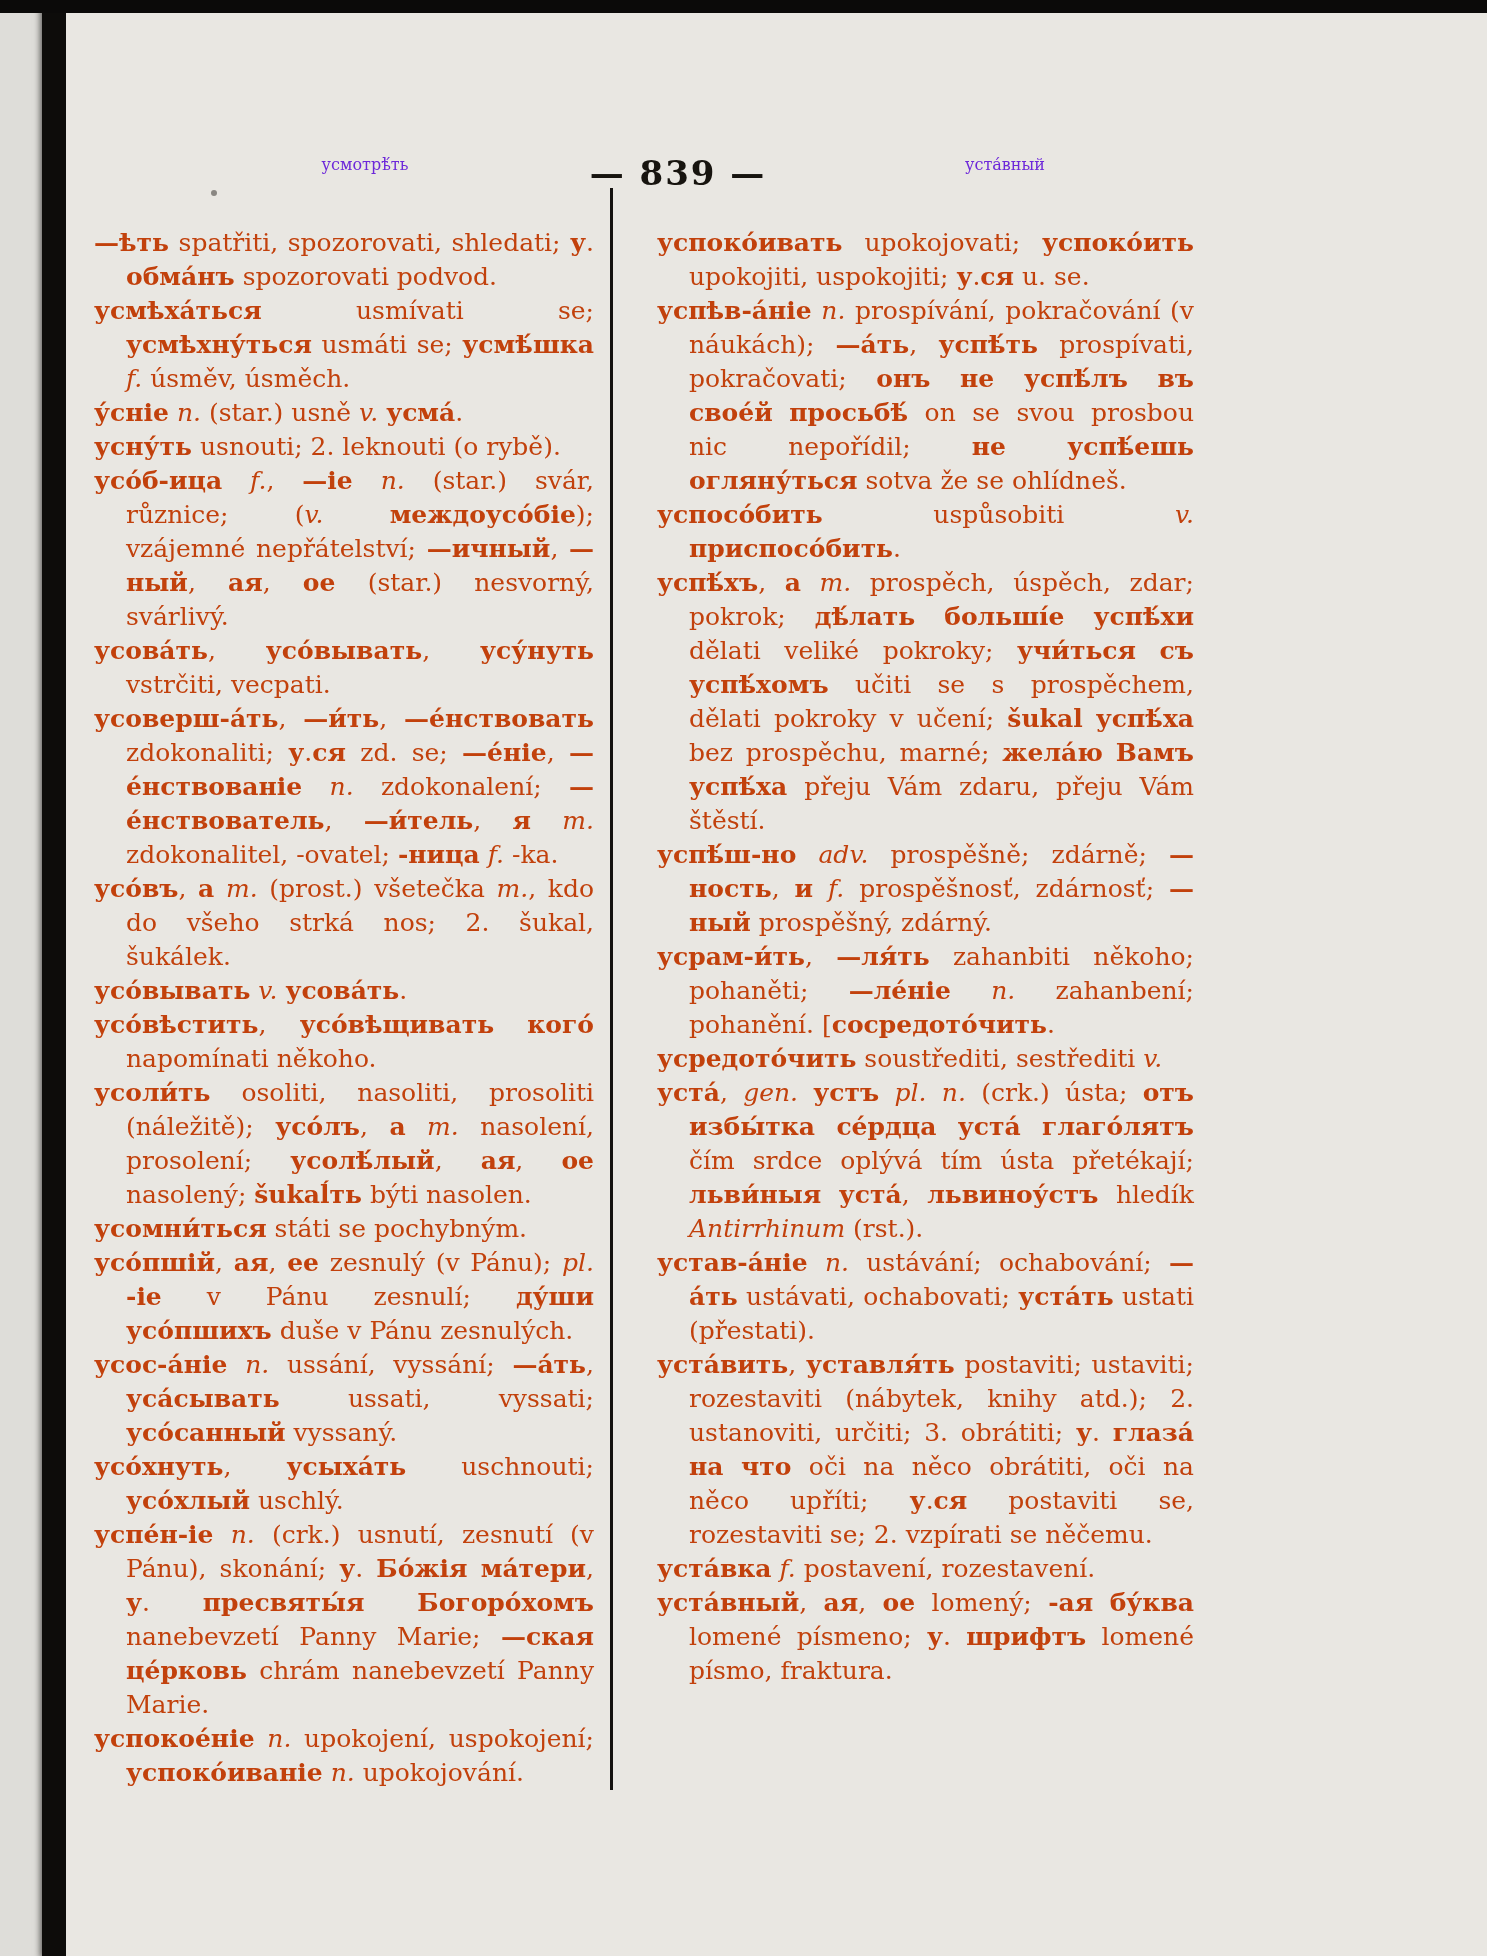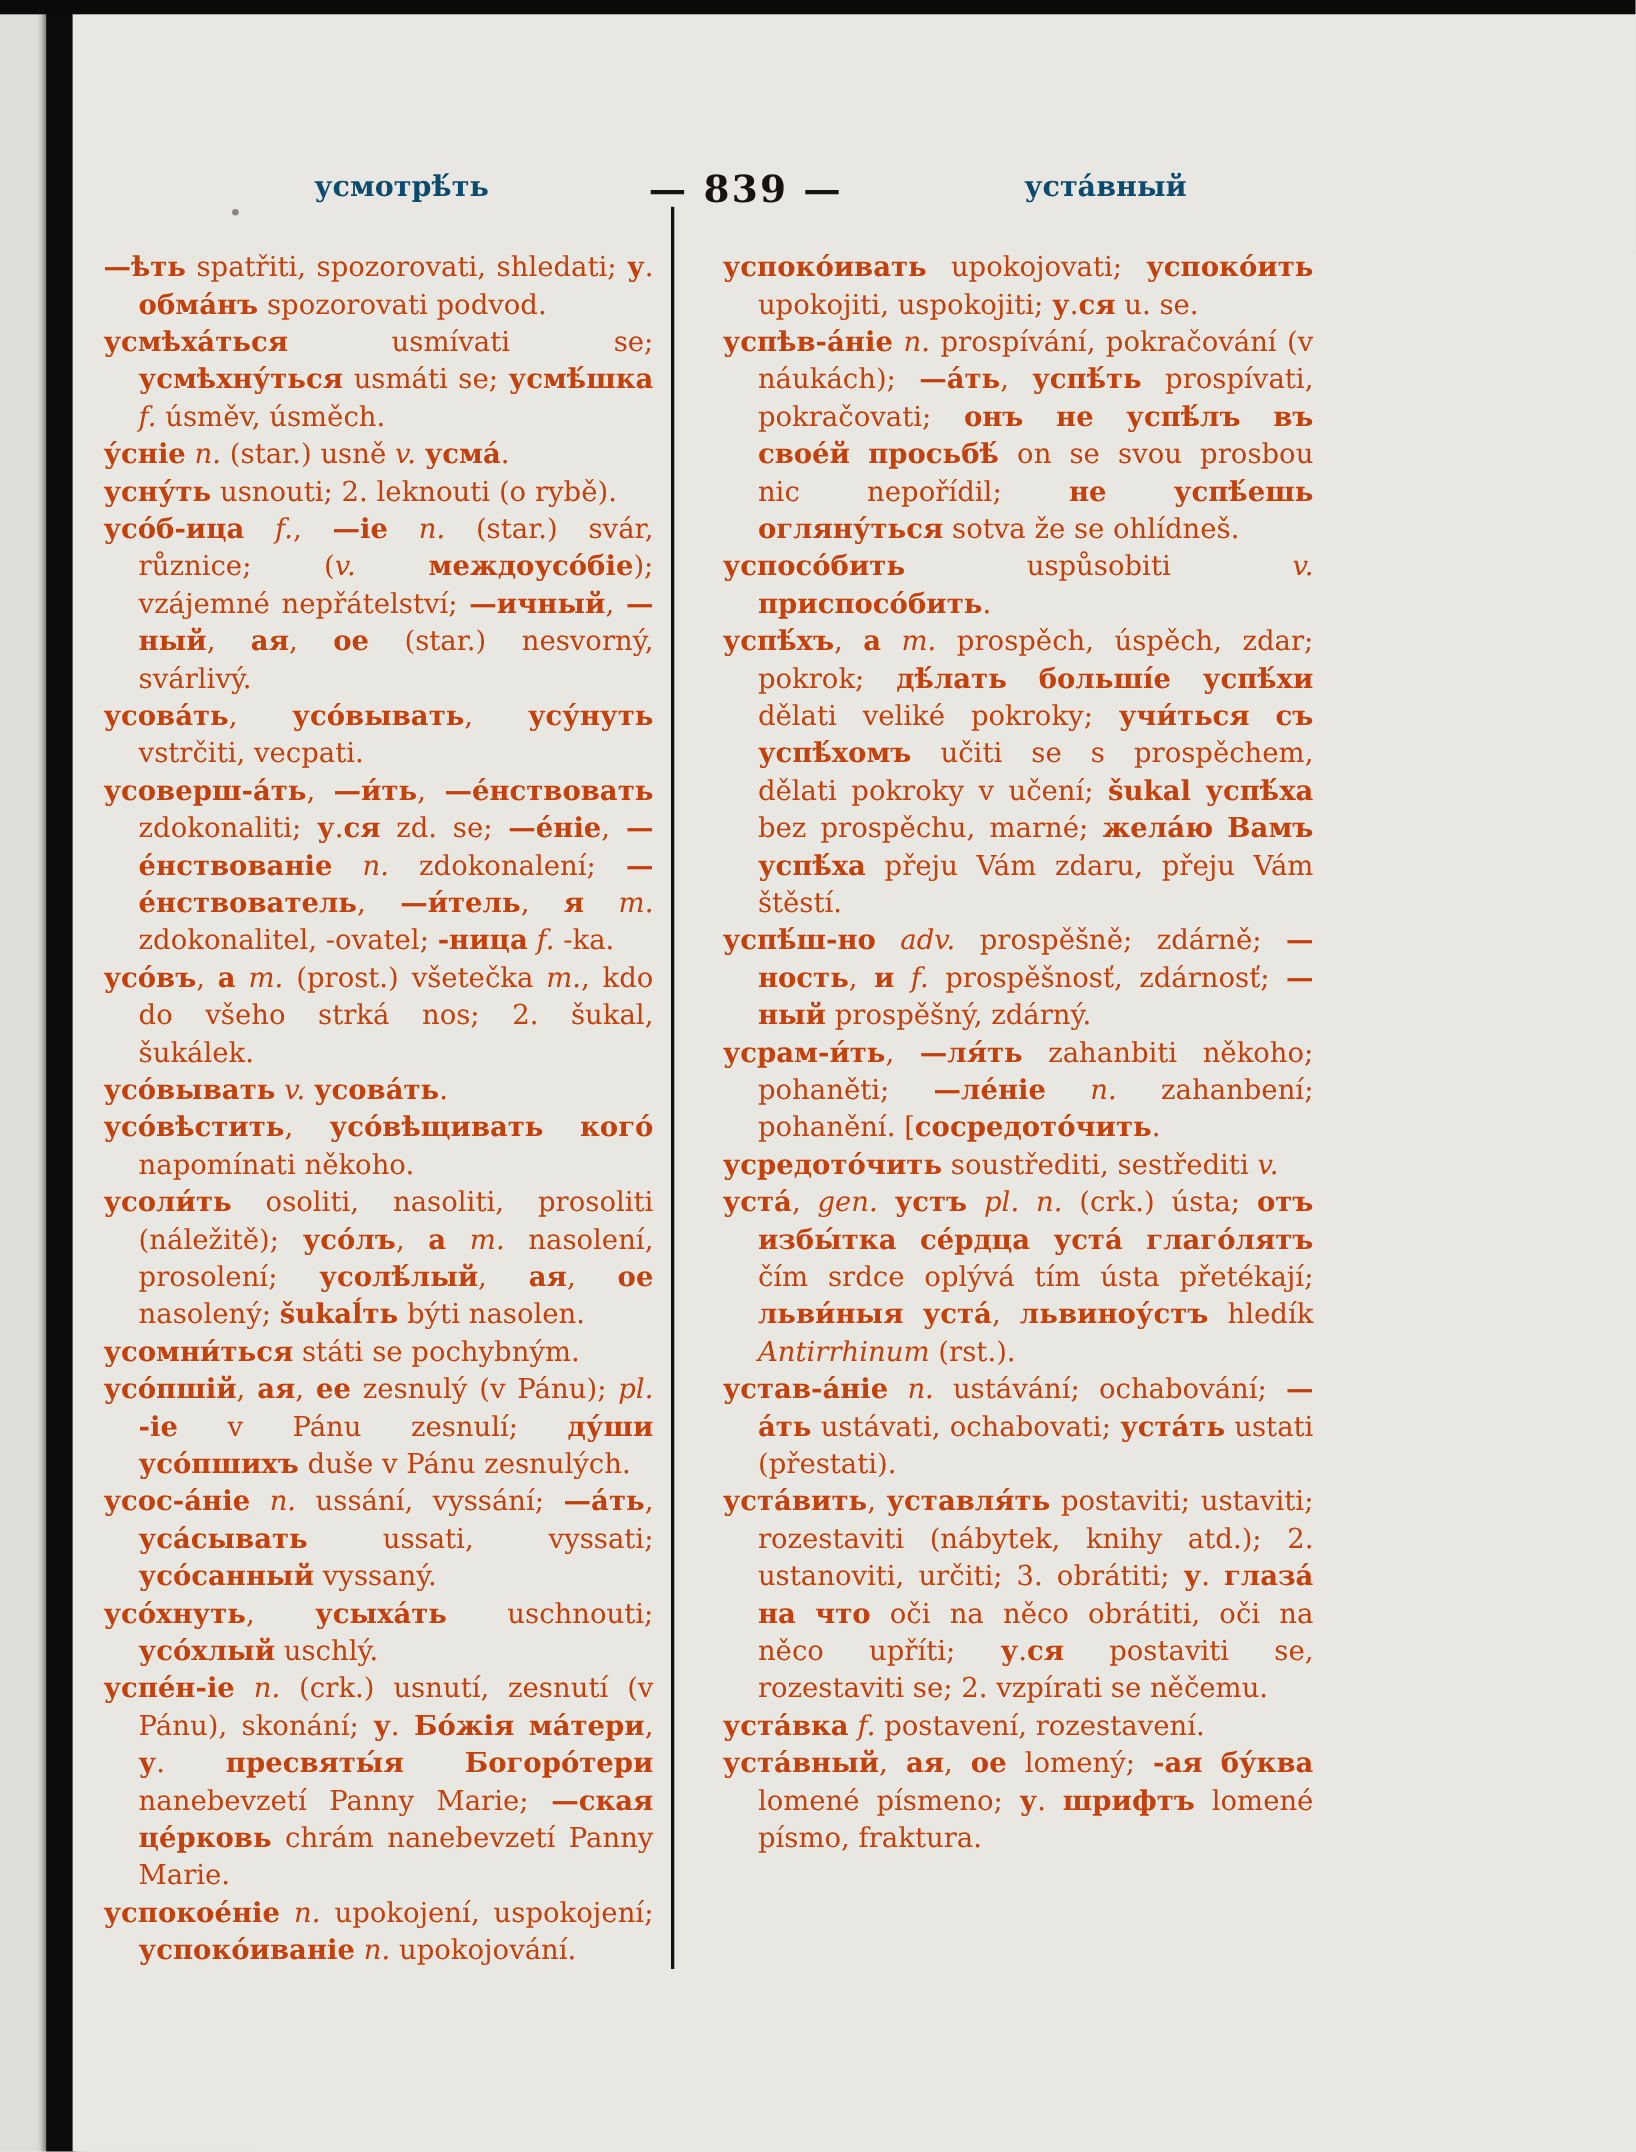--- a/index.html
+++ b/index.html
@@ -5,21 +5,21 @@
   html,body{margin:0;padding:0;}
   body{width:1487px;height:1956px;background:#f2f1ee;font-family:"DejaVu Serif", serif;}
   .scan{position:relative;width:1487px;height:1956px;background:#dcdbd7;overflow:hidden;}
   .page{position:absolute;left:66px;top:12px;width:1421px;height:1944px;background:#e9e7e2;}
   .left-margin-strip{position:absolute;left:0;top:0;width:44px;height:1956px;background:#deddd9;}
   .spine{position:absolute;left:42px;top:0;width:26px;height:1956px;background:#0d0c0a;box-shadow:0 0 6px 2px rgba(13,12,10,.6);}
   .top-edge{position:absolute;left:0;top:0;width:1487px;height:13px;background:#0b0a09;}
   .speck{position:absolute;border-radius:50%;background:#8a8782;}
 
   .header-word{position:absolute;top:143px;transform:translateX(-50%);
-    font-weight:bold;font-size:26px;color:#0c4a6e;white-space:nowrap;}
+    font-weight:normal;font-size:16px;color:#6d28d9;white-space:nowrap;}
   .page-number{position:absolute;top:141px;transform:translateX(-50%);
     font-weight:bold;font-size:34px;color:#17140f;white-space:nowrap;letter-spacing:2px;}
 
   .column{position:absolute;top:214px;color:#c2410c;font-size:25px;line-height:34px;text-align:justify;}
   #left-column{left:28px;width:500px;}
   #right-column{left:566px;width:537px;margin-left:25px;}
   .column-divider{position:absolute;left:544px;top:176px;width:3px;height:1602px;background:#141210;}
 
   p.entry{margin:0;padding-left:32px;text-indent:-32px;}
   p.entry b{font-weight:bold;}
@@ -48,21 +48,21 @@
         <p class="entry"><b>усова́ть</b>, <b>усо́вывать</b>, <b>усу́нуть</b> vstrčiti, vecpati.</p>
         <p class="entry"><b>усоверш-а́ть</b>, <b>—и́ть</b>, <b>—е́нствовать</b> zdokonaliti; <b>у</b>.<b>ся</b> zd. se; <b>—е́ніе</b>, <b>—е́нствованіе</b> <i>n.</i> zdokonalení; <b>—е́нствователь</b>, <b>—и́тель</b>, <b>я</b> <i>m.</i> zdokonalitel, -ovatel; <b>-ница</b> <i>f.</i> -ka.</p>
         <p class="entry"><b>усо́въ</b>, <b>а</b> <i>m.</i> (prost.) všetečka <i>m.</i>, kdo do všeho strká nos; 2. šukal, šukálek.</p>
         <p class="entry"><b>усо́вывать</b> <i>v.</i> <b>усова́ть</b>.</p>
         <p class="entry"><b>усо́вѣстить</b>, <b>усо́вѣщивать</b> <b>кого́</b> napomínati někoho.</p>
         <p class="entry"><b>усоли́ть</b> osoliti, nasoliti, prosoliti (náležitě); <b>усо́лъ</b>, <b>а</b> <i>m.</i> nasolení, prosolení; <b>усолѣ́лый</b>, <b>ая</b>, <b>ое</b> nasolený; <b>šukaĺть</b> býti nasolen.</p>
         <p class="entry"><b>усомни́ться</b> státi se pochybným.</p>
         <p class="entry"><b>усо́пшій</b>, <b>ая</b>, <b>ее</b> zesnulý (v Pánu); <i>pl.</i> <b>-іе</b> v Pánu zesnulí; <b>ду́ши</b> <b>усо́пшихъ</b> duše v Pánu zesnulých.</p>
         <p class="entry"><b>усос-а́ніе</b> <i>n.</i> ussání, vyssání; <b>—а́ть</b>, <b>уса́сывать</b> ussati, vyssati; <b>усо́санный</b> vyssaný.</p>
         <p class="entry"><b>усо́хнуть</b>, <b>усыха́ть</b> uschnouti; <b>усо́хлый</b> uschlý.</p>
-        <p class="entry"><b>успе́н-іе</b> <i>n.</i> (crk.) usnutí, zesnutí (v Pánu), skonání; <b>у</b>. <b>Бо́жія</b> <b>ма́тери</b>, <b>у</b>. <b>пресвяты́я</b> <b>Богоро́тери</b> nanebevzetí Panny Marie; <b>—ская</b> <b>це́рковь</b> chrám nanebevzetí Panny Marie.</p>
+        <p class="entry"><b>успе́н-іе</b> <i>n.</i> (crk.) usnutí, zesnutí (v Pánu), skonání; <b>у</b>. <b>Бо́жія</b> <b>ма́тери</b>, <b>у</b>. <b>пресвяты́я</b> <b>Богоро́хомъ</b> nanebevzetí Panny Marie; <b>—ская</b> <b>це́рковь</b> chrám nanebevzetí Panny Marie.</p>
         <p class="entry"><b>успокое́ніе</b> <i>n.</i> upokojení, uspokojení; <b>успоко́иваніе</b> <i>n.</i> upokojování.</p>
       </div>
     <div class="column" id="right-column">
         <p class="entry"><b>успоко́ивать</b> upokojovati; <b>успоко́ить</b> upokojiti, uspokojiti; <b>у</b>.<b>ся</b> u. se.</p>
         <p class="entry"><b>успѣв-а́ніе</b> <i>n.</i> prospívání, pokračování (v náukách); <b>—а́ть</b>, <b>успѣ́ть</b> prospívati, pokračovati; <b>онъ</b> <b>не</b> <b>успѣ́лъ</b> <b>въ</b> <b>свое́й</b> <b>просьбѣ́</b> on se svou prosbou nic nepořídil; <b>не</b> <b>успѣ́ешь</b> <b>огляну́ться</b> sotva že se ohlídneš.</p>
         <p class="entry"><b>успосо́бить</b> uspůsobiti <i>v.</i> <b>приспосо́бить</b>.</p>
         <p class="entry"><b>успѣ́хъ</b>, <b>а</b> <i>m.</i> prospěch, úspěch, zdar; pokrok; <b>дѣ́лать</b> <b>больші́е</b> <b>успѣ́хи</b> dělati veliké pokroky; <b>учи́ться</b> <b>съ</b> <b>успѣ́хомъ</b> učiti se s prospěchem, dělati pokroky v učení; <b>šukal</b> <b>успѣ́ха</b> bez prospěchu, marné; <b>жела́ю</b> <b>Вамъ</b> <b>успѣ́ха</b> přeju Vám zdaru, přeju Vám štěstí.</p>
         <p class="entry"><b>успѣ́ш-но</b> <i>adv.</i> prospěšně; zdárně; <b>—ность</b>, <b>и</b> <i>f.</i> prospěšnosť, zdárnosť; <b>—ный</b> prospěšný, zdárný.</p>
         <p class="entry"><b>усрам-и́ть</b>, <b>—ля́ть</b> zahanbiti někoho; pohaněti; <b>—ле́ніе</b> <i>n.</i> zahanbení; pohanění. [<b>сосредото́чить</b>.</p>
         <p class="entry"><b>усредото́чить</b> soustřediti, sestřediti <i>v.</i></p>

